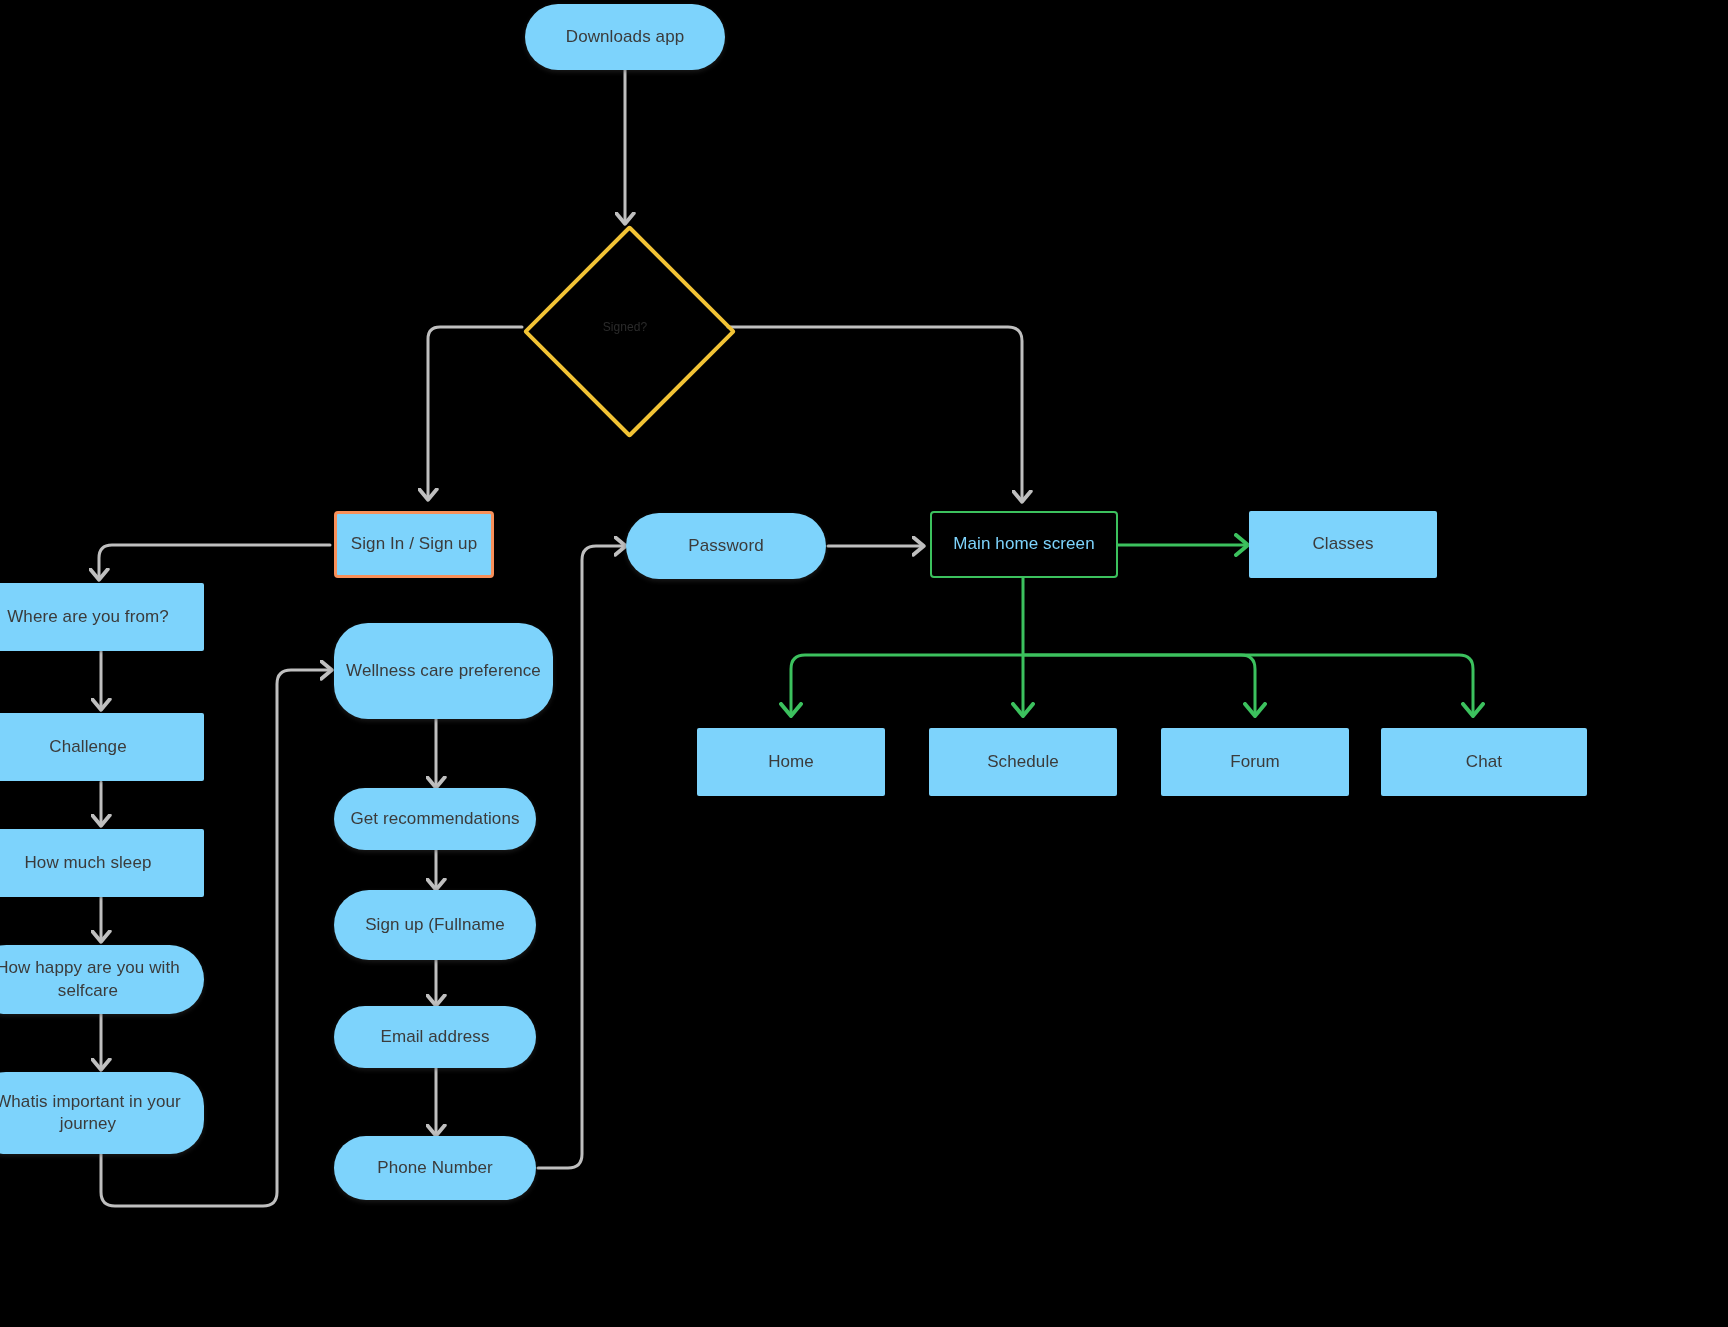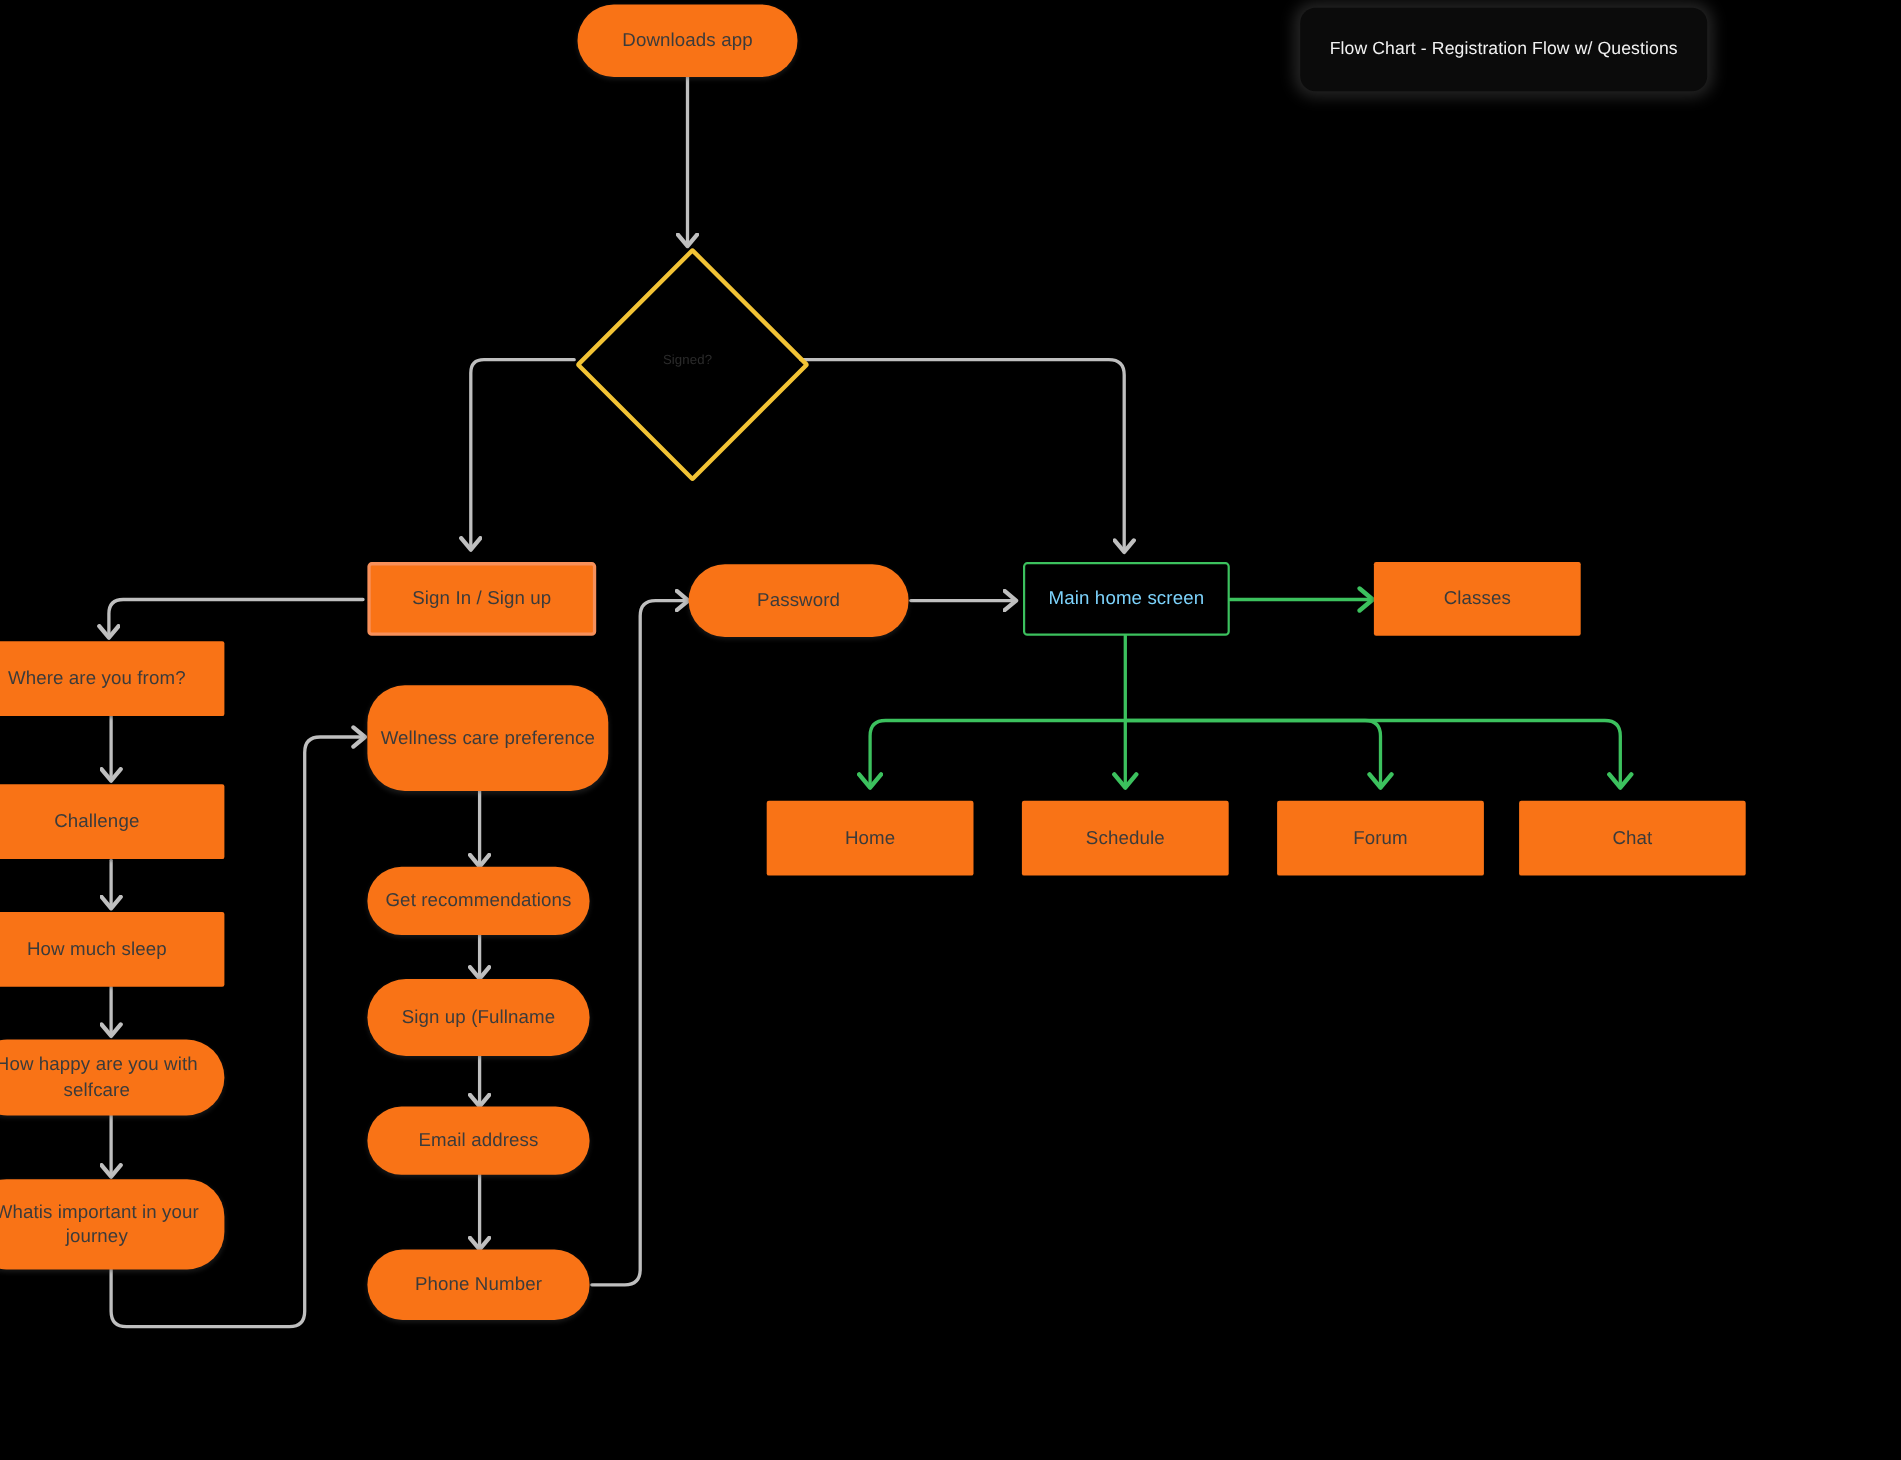--- a/index.html
+++ b/index.html
@@ -22,21 +22,21 @@
     height: 1327px;
     pointer-events: none;
   }
   .node {
     position: absolute;
     box-sizing: border-box;
     display: flex;
     align-items: center;
     justify-content: center;
     text-align: center;
-    background: #f97316;
+    background: #7dd3fc;
     color: #3b3b3b;
     font-size: 17px;
     line-height: 1.3;
     letter-spacing: 0.1px;
     padding: 6px 10px;
     z-index: 3;
   }
   .rect {
     border-radius: 2px;
     box-shadow: 0 1px 3px rgba(0,0,0,0.35);
@@ -162,34 +162,31 @@
       <path d="M 1023 578 L 1023 714" marker-end="url(#arrow-green)"></path>
 
       <path d="M 1023 655 L 805 655 Q 791 655 791 669 L 791 714" marker-end="url(#arrow-green)"></path>
 
       <path d="M 1023 655 L 1241 655 Q 1255 655 1255 669 L 1255 714" marker-end="url(#arrow-green)"></path>
 
       <path d="M 1023 655 L 1459 655 Q 1473 655 1473 669 L 1473 714" marker-end="url(#arrow-green)"></path>
     </g>
   </svg>
 
-  <div class="title-badge">
-    <span>Flow Chart - Registration Flow w/ Questions</span>
-  </div>
 
   <div class="node pill" style="left:525px; top:4px; width:200px; height:66px;">
     <span>Downloads app</span>
   </div>
 
   <div class="diamond-wrap" style="left:523px; top:225px; width:204px; height:204px;">
     <div class="diamond-shape"></div>
     <span class="diamond-label">Signed?</span>
   </div>
 
-  <div class="node accent-orange" style="left:334px; top:511px; width:208px; height:67px;">
+  <div class="node accent-orange" style="left:334px; top:511px; width:160px; height:67px;">
     <span>Sign In / Sign up</span>
   </div>
 
   <div class="node pill" style="left:626px; top:513px; width:200px; height:66px;">
     <span>Password</span>
   </div>
 
   <div class="node accent-green" style="left:930px; top:511px; width:188px; height:67px;">
     <span>Main home screen</span>
   </div>

